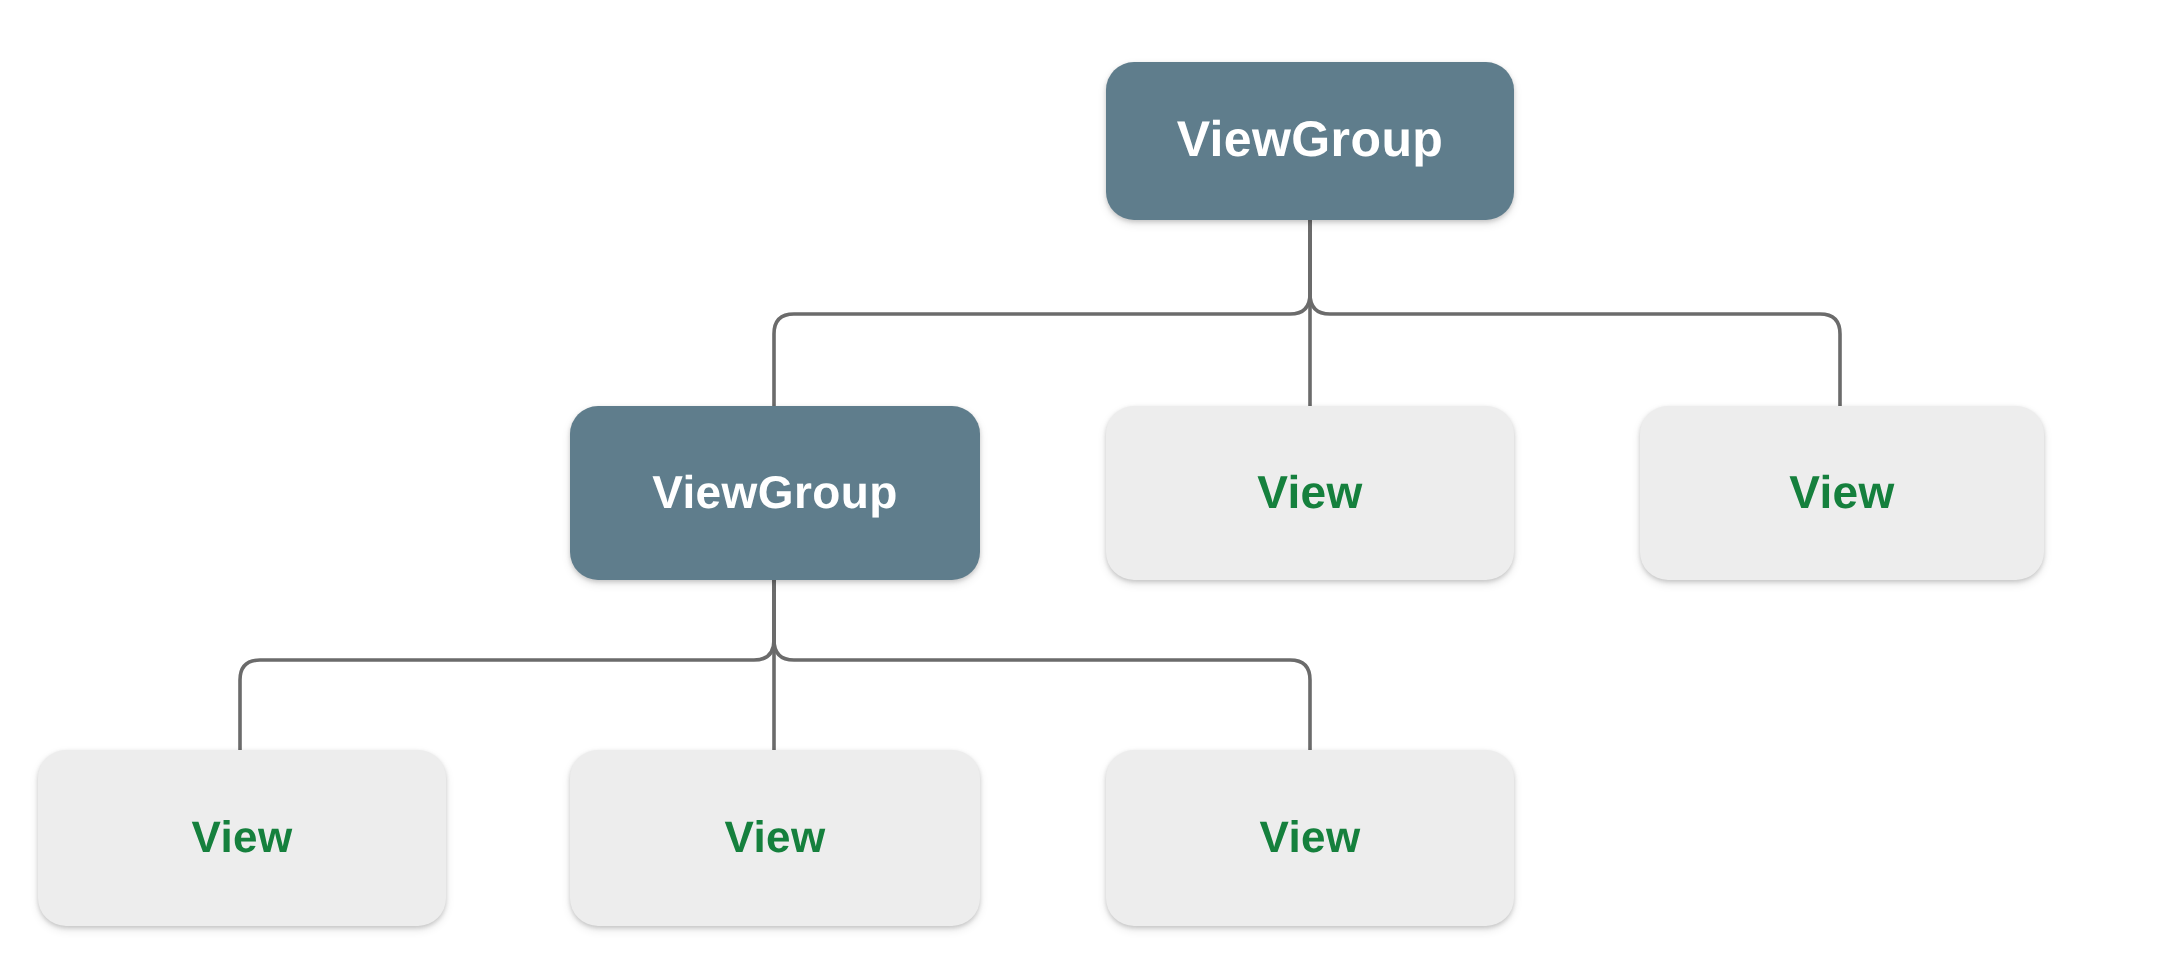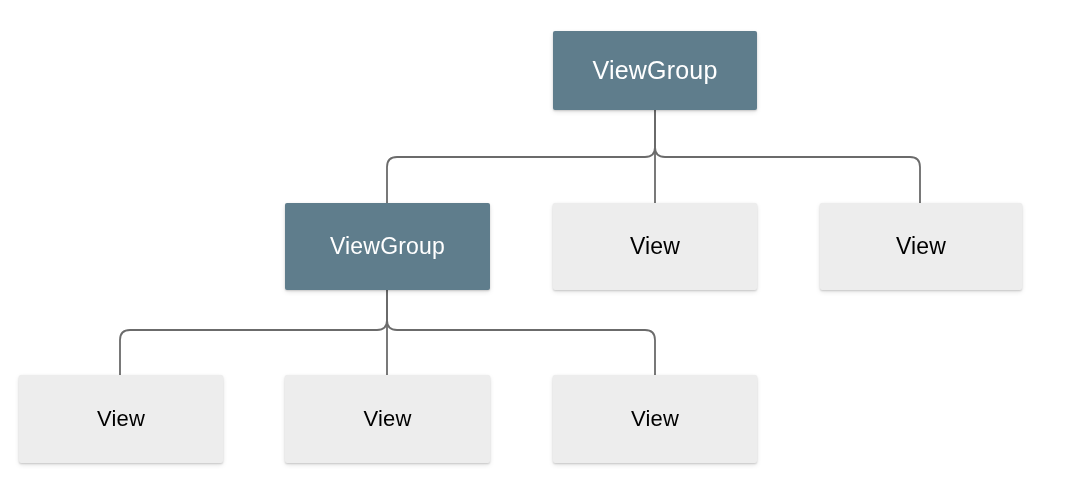--- a/index.html
+++ b/index.html
@@ -26,33 +26,33 @@
     width: 1080px;
     height: 479px;
     pointer-events: none;
   }
   .node {
     position: absolute;
     box-sizing: border-box;
     display: flex;
     align-items: center;
     justify-content: center;
-    border-radius: 2px;
-    font-weight: normal;
+    border-radius: 14px;
+    font-weight: bold;
     letter-spacing: 0.2px;
     box-shadow: 0 1px 2px rgba(0,0,0,0.16), 0 2px 5px rgba(0,0,0,0.10);
     user-select: none;
   }
   .node.viewgroup {
     background: #5f7d8c;
     color: #ffffff;
   }
   .node.view {
     background: #ededed;
-    color: #000000;
+    color: #15803d;
   }
   .node-label {
     line-height: 1;
     white-space: nowrap;
   }
 </style>
 </head>
 <body>
 
 <div id="diagram">

